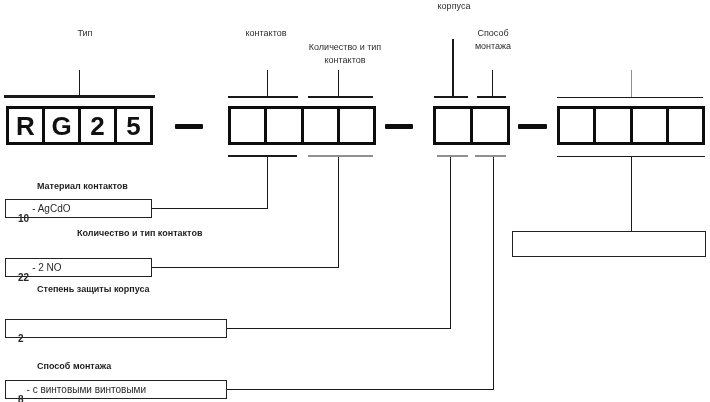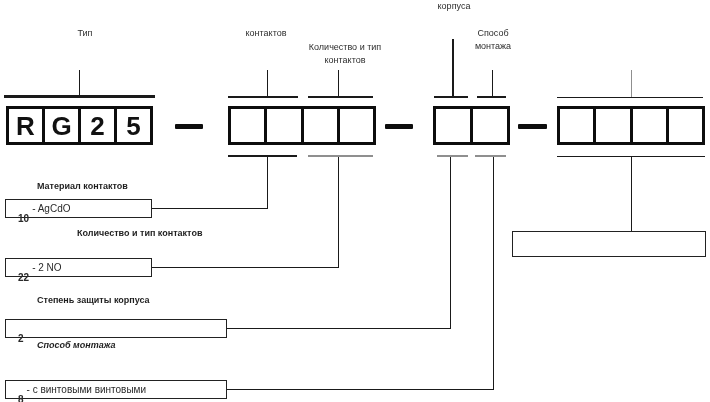--- a/index.html
+++ b/index.html
@@ -132,25 +132,25 @@
   <div class="legend-title" style="left:5px;top:181px;">Материал контактов</div>
   <div class="legend-box" style="left:5px;top:199px;width:147px;">
     <span class="code">10</span><span>- AgCdO</span>
   </div>
 
   <div class="legend-title" style="left:5px;top:228px;padding-left:40px;">Количество и тип контактов</div>
   <div class="legend-box" style="left:5px;top:258px;width:147px;">
     <span class="code">22</span><span>- 2 NO</span>
   </div>
 
-  <div class="legend-title" style="left:5px;top:295px;">Степень защиты корпуса</div>
+  <div class="legend-title" style="left:5px;top:284px;">Степень защиты корпуса</div>
   <div class="legend-box" style="left:5px;top:319px;width:222px;">
     <span class="code">2</span>
   </div>
 
-  <div class="legend-title" style="left:5px;top:340px;font-style:italic;">Способ монтажа</div>
+  <div class="legend-title" style="left:5px;top:361px;">Способ монтажа</div>
   <div class="legend-box" style="left:5px;top:380px;width:222px;">
     <span class="code">8</span><span>- с винтовыми винтовыми</span>
   </div>
 
   <div class="coil-target-box" style="left:512px;top:231px;width:194px;height:26px;"></div>
 
 </div>
 
 </body></html>

